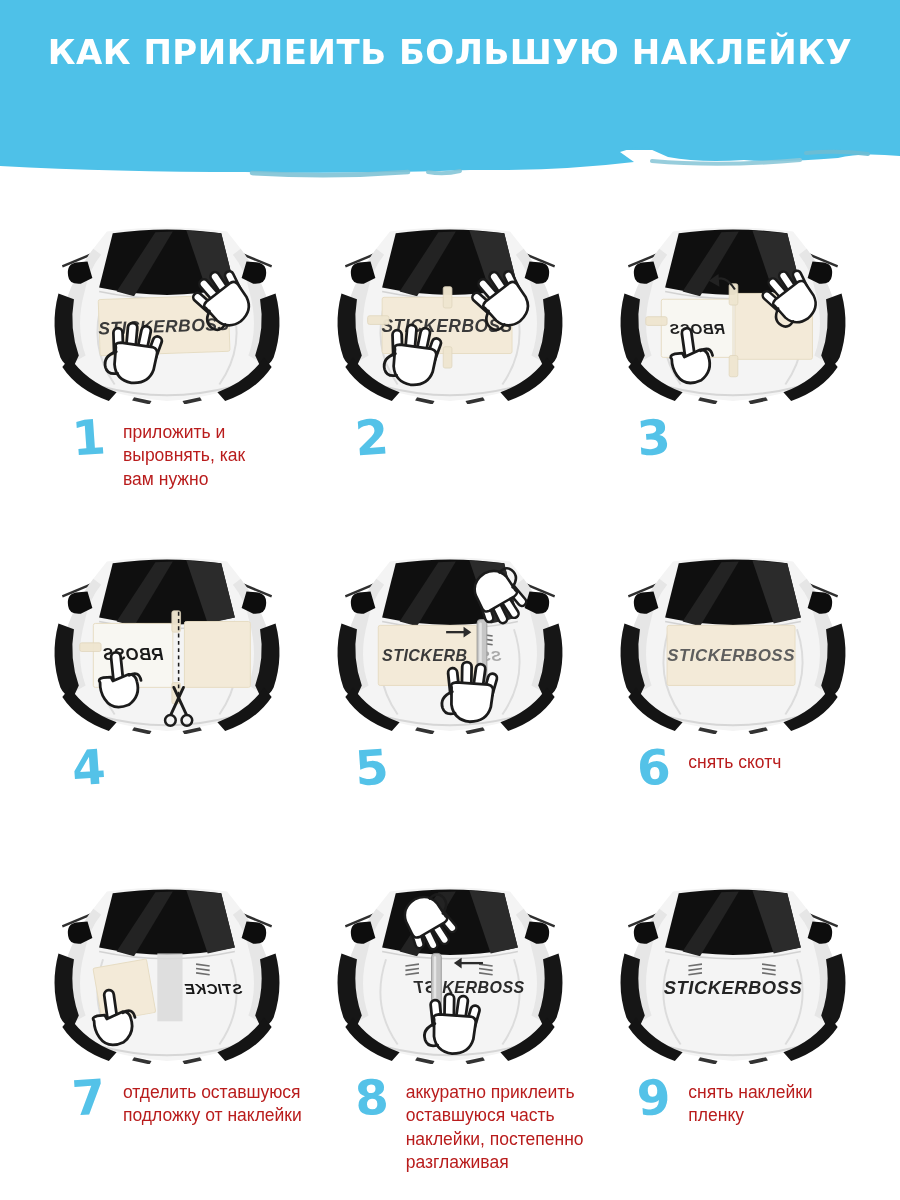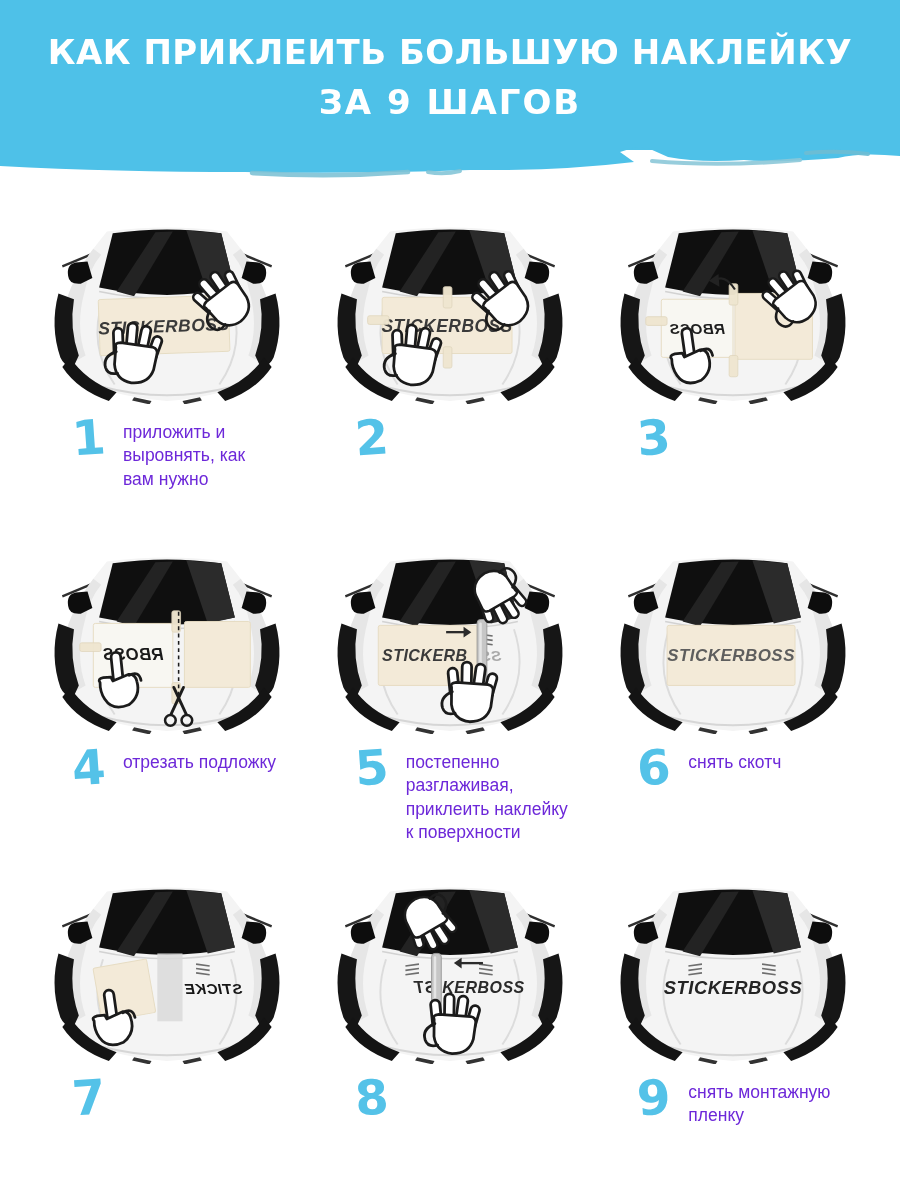--- a/index.html
+++ b/index.html
@@ -15,21 +15,21 @@
   .title-line1{font-size:34px;letter-spacing:.5px;}
   .title-line2{font-size:34px;margin-top:10px;letter-spacing:2px;}
 
   
   .steps-grid{width:848px;margin:0 auto;display:grid;grid-template-columns:repeat(3,1fr);}
   .step-cell{height:330px;}
   .car-svg{width:252px;height:194px;display:block;margin:8px auto 0;}
   .caption-row{display:flex;align-items:flex-start;padding-left:46px;margin-top:12px;}
   .step-number{font-family:"DejaVu Sans",sans-serif;font-size:48px;font-weight:bold;
                color:#54c2e8;line-height:.9;transform:rotate(-4deg);flex:none;width:46px;}
-  .step-text{font-size:17.5px;line-height:1.33;color:#6d28d9;white-space:pre-line;
+  .step-text{font-size:17.5px;line-height:1.33;color:#b91c1c;white-space:pre-line;
              padding-top:5px;margin-left:5px;}
 </style>
 </head>
 <body>
 
 <svg width="0" height="0" style="position:absolute" aria-hidden="true">
   <defs>
     <g id="car-art">
 
       <path d="M56,44 L22,58" stroke="#2f2f2f" stroke-width="2.5" fill="none"></path>
@@ -97,21 +97,20 @@
         <rect x="0" y="0" width="900" height="150" fill="#4ec1e8"></rect>
         <path fill="#4ec1e8" d="M0,148 L900,148 L900,156 Q860,152 838,158 Q780,163 744,160 Q700,163 668,157 L650,149 L636,147 L620,152 L634,162 Q560,171 470,170 Q355,174 245,172 Q115,172 0,166 Z"></path>
         <path d="M252,173 Q330,178 408,172" stroke="#7ec2d5" stroke-width="4.5" fill="none" stroke-linecap="round" opacity=".9"></path>
         <path d="M428,172 Q444,175 460,171" stroke="#7ec2d5" stroke-width="4" fill="none" stroke-linecap="round" opacity=".85"></path>
         <path d="M652,161 Q720,167 800,160" stroke="#8cc8d8" stroke-width="4" fill="none" stroke-linecap="round" opacity=".9"></path>
         <path d="M806,153 Q838,150 868,154" stroke="#6fbcd3" stroke-width="4" fill="none" stroke-linecap="round" opacity=".9"></path>
       </g>
     </svg>
     <div class="titles">
       <div class="title-line1">КАК ПРИКЛЕИТЬ БОЛЬШУЮ НАКЛЕЙКУ</div>
-      <div class="title-line2">ЗА 9 ШАГОВ</div>
     </div>
   </header>
 
   <main class="steps-grid">
   <div class="step-cell">
     <svg class="car-svg" viewBox="0 0 260 200">
       <use href="#car-art"></use>
       <g class="overlay">
             <rect x="60" y="90" width="134" height="58" rx="2" fill="#f3ead8" stroke="#e6dcc3" stroke-width="1" transform="rotate(-2 127 119)"></rect>
             <text text-anchor="middle" font-family="&quot;Liberation Sans&quot;,sans-serif" font-weight="bold" font-style="italic" font-size="18" fill="#3a3a3a" letter-spacing="0.5" transform="translate(127,126) rotate(-2)">STICKERBOSS</text>
@@ -182,21 +181,20 @@
             <g transform="translate(142,178)">
               <path d="M-8,2 L5,-26 M8,2 L-5,-26" stroke="#1c1c1c" stroke-width="3" fill="none" stroke-linecap="round"></path>
               <circle cx="-8.5" cy="8" r="5.5" fill="none" stroke="#1c1c1c" stroke-width="2.6"></circle>
               <circle cx="8.5" cy="8" r="5.5" fill="none" stroke="#1c1c1c" stroke-width="2.6"></circle>
             </g>
             <use href="#hand-point" transform="translate(80,152) rotate(-12) scale(1.1)"></use>
           </g>
     </svg>
     <div class="caption-row">
       <div class="step-number">4</div>
-      <div class="step-text">отрезать подложку</div>
     </div>
   </div>
 
   <div class="step-cell">
     <svg class="car-svg" viewBox="0 0 260 200">
       <use href="#car-art"></use>
       <g class="overlay">
             <rect x="56" y="88" width="102" height="62" rx="2" fill="#f3ead8" stroke="#e6dcc3" stroke-width="1"></rect>
             <text text-anchor="middle" font-family="&quot;Liberation Sans&quot;,sans-serif" font-weight="bold" font-style="italic" font-size="16.5" fill="#3a3a3a" letter-spacing="0.5" transform="translate(104,125)">STICKERB</text>
             <text text-anchor="middle" font-family="&quot;Liberation Sans&quot;,sans-serif" font-weight="bold" font-style="italic" font-size="16" fill="#3a3a3a" letter-spacing="0.5" transform="translate(172,125) scale(-1,1)" opacity="0.4">SS</text>
@@ -207,24 +205,20 @@
             <g>
               <line x1="126" y1="95" x2="146" y2="95" stroke="#2b2b2b" stroke-width="2.4"></line>
               <path d="M152,95 L144,89.5 L144,100.5 Z" fill="#2b2b2b"></path>
             </g>
             <use href="#hand-open" transform="translate(178,56) rotate(150) scale(1)"></use>
             <use href="#hand-open" transform="translate(152,160) rotate(4) scale(1.1)"></use>
           </g>
     </svg>
     <div class="caption-row">
       <div class="step-number">5</div>
-      <div class="step-text">постепенно
-разглаживая,
-приклеить наклейку
-к поверхности</div>
     </div>
   </div>
 
   <div class="step-cell">
     <svg class="car-svg" viewBox="0 0 260 200">
       <use href="#car-art"></use>
       <g class="overlay">
             <rect x="62" y="88" width="132" height="62" rx="2" fill="#f3ead8" stroke="#e6dcc3" stroke-width="1"></rect>
             <text text-anchor="middle" font-family="&quot;Liberation Sans&quot;,sans-serif" font-weight="bold" font-style="italic" font-size="17.5" fill="#5e5e5e" letter-spacing="0.5" transform="translate(128,125)">STICKERBOSS</text>
           </g>
@@ -240,20 +234,22 @@
       <use href="#car-art"></use>
       <g class="overlay">
             <rect x="58" y="96" width="56" height="56" rx="2" fill="#f3ead8" stroke="#e6dcc3" stroke-width="1" transform="rotate(-10 86 124)"></rect>
             <rect x="120" y="86" width="26" height="70" fill="#d9d9d9" opacity="0.85"></rect>
             <text text-anchor="middle" font-family="&quot;Liberation Sans&quot;,sans-serif" font-weight="bold" font-style="italic" font-size="15.5" fill="#161616" letter-spacing="0.5" transform="translate(178,128) scale(-1,1)">STICKE</text>
             <use href="#hand-point" transform="translate(74,160) rotate(-14) scale(1.1)"></use>
           </g>
     </svg>
     <div class="caption-row">
       <div class="step-number">7</div>
+      <div class="step-text">отделить оставшуюся
+подложку от наклейки</div>
     </div>
   </div>
 
   <div class="step-cell">
     <svg class="car-svg" viewBox="0 0 260 200">
       <use href="#car-art"></use>
       <g class="overlay">
             <text text-anchor="middle" font-family="&quot;Liberation Sans&quot;,sans-serif" font-weight="bold" font-style="italic" font-size="16.5" fill="#2a2a2a" letter-spacing="0.5" transform="translate(104,127) scale(-1,1)">ST</text>
             <text text-anchor="start" font-family="&quot;Liberation Sans&quot;,sans-serif" font-weight="bold" font-style="italic" font-size="16.5" fill="#2a2a2a" letter-spacing="0.5" transform="translate(122,127)">KERBOSS</text>
             <g>
@@ -263,30 +259,34 @@
             <g>
               <line x1="164" y1="96" x2="140" y2="96" stroke="#2b2b2b" stroke-width="2.4"></line>
               <path d="M134,96 L142,90.5 L142,101.5 Z" fill="#2b2b2b"></path>
             </g>
             <use href="#hand-open" transform="translate(106,52) rotate(150) scale(1)"></use>
             <use href="#hand-open" transform="translate(134,162) rotate(4) scale(1.1)"></use>
           </g>
     </svg>
     <div class="caption-row">
       <div class="step-number">8</div>
+      <div class="step-text">аккуратно приклеить
+оставшуюся часть
+наклейки, постепенно
+разглаживая</div>
     </div>
   </div>
 
   <div class="step-cell">
     <svg class="car-svg" viewBox="0 0 260 200">
       <use href="#car-art"></use>
       <g class="overlay">
             <text text-anchor="middle" font-family="&quot;Liberation Sans&quot;,sans-serif" font-weight="bold" font-style="italic" font-size="19" fill="#242424" letter-spacing="0.5" transform="translate(130,128)">STICKERBOSS</text>
           </g>
     </svg>
     <div class="caption-row">
       <div class="step-number">9</div>
-      <div class="step-text">снять монтажную
+      <div class="step-text">снять наклейки
 пленку</div>
     </div>
   </div>
 </main>
 </div>
 
 </body></html>

